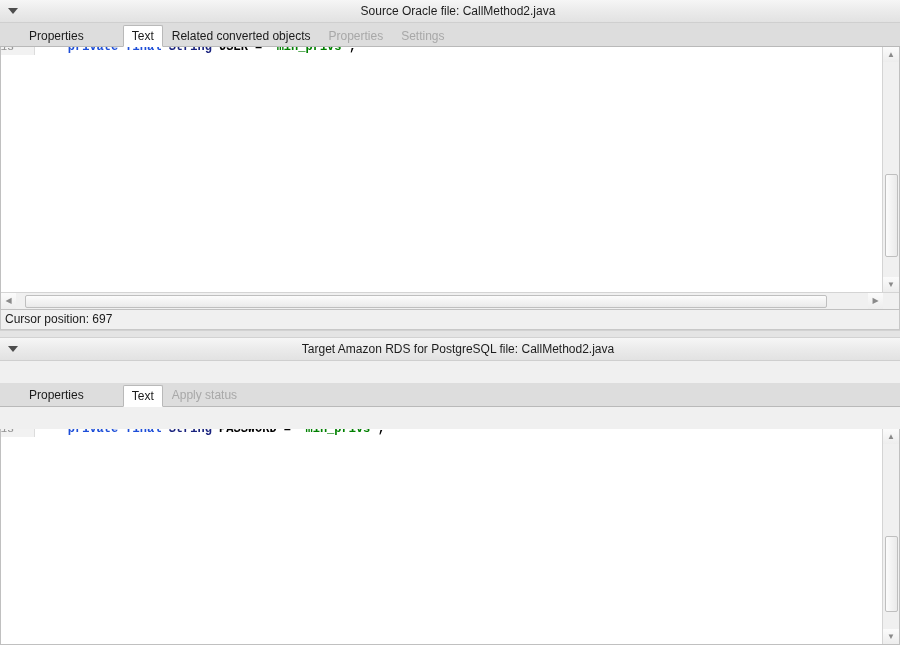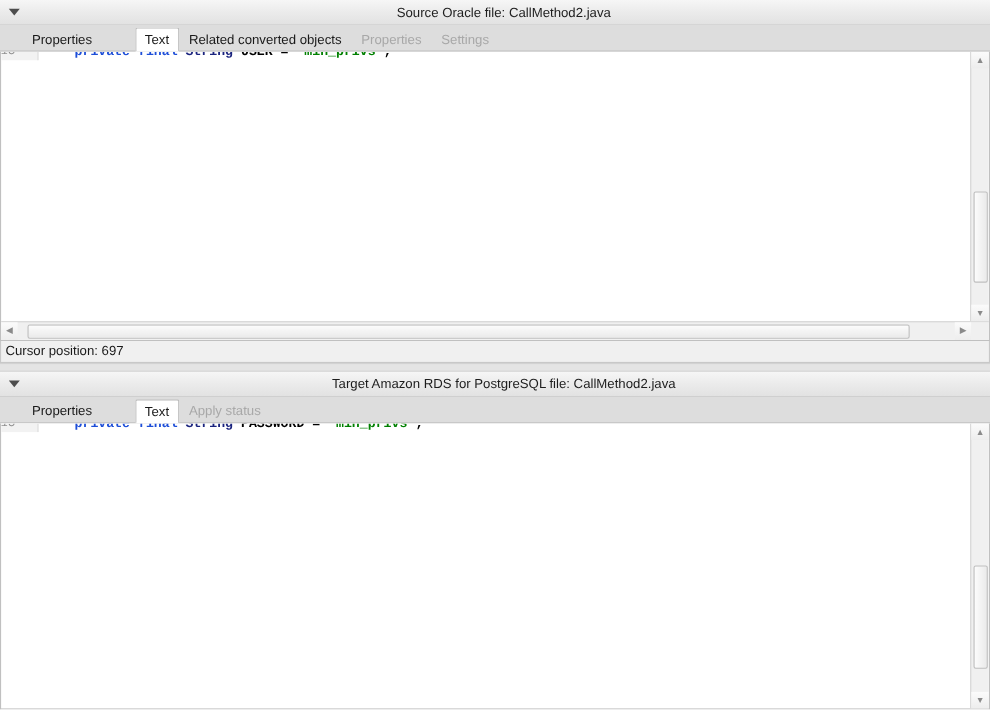--- a/index.html
+++ b/index.html
@@ -25,21 +25,21 @@
   }
 
   
   .panel {
     display: flex;
     flex-direction: column;
     background: #f0f0f0;
     overflow: hidden;
   }
   .panel.top { height: 334px; }
-  .panel.bottom { height: 311px; }
+  .panel.bottom { height: 311px; gap: 22px; }
 
   .panel-titlebar {
     height: 22px;
     min-height: 22px;
     display: flex;
     align-items: center;
     background: linear-gradient(to bottom, #f6f6f6 0%, #ebebeb 50%, #e2e2e2 100%);
     border-bottom: 1px solid #cfcfcf;
     position: relative;
   }

